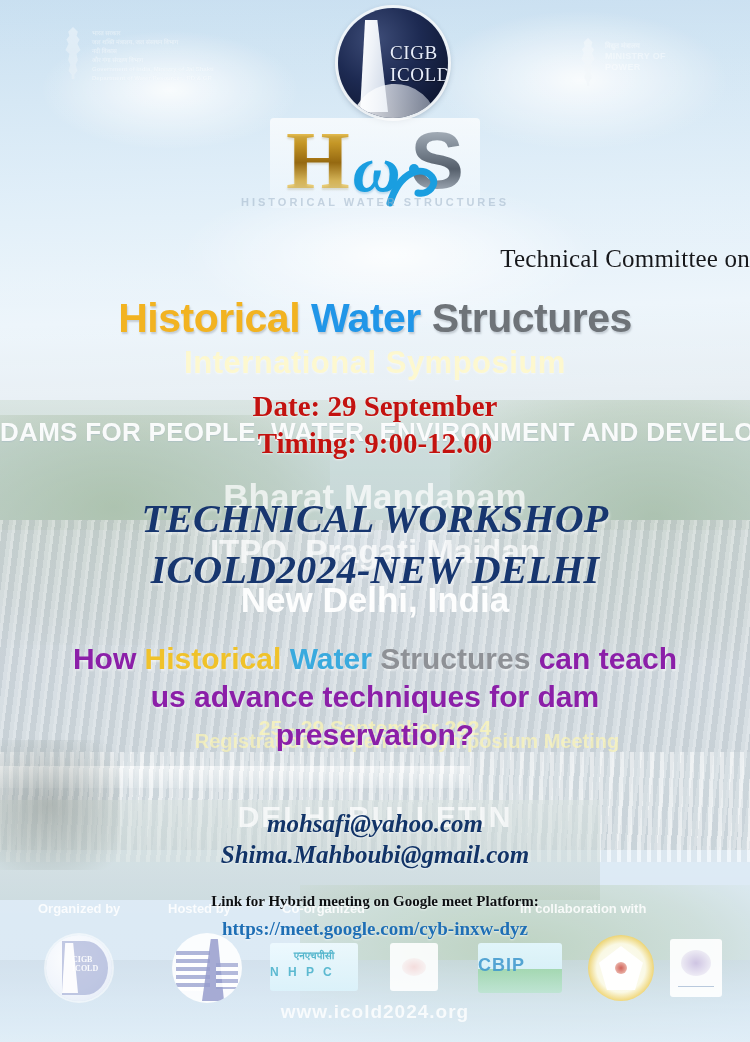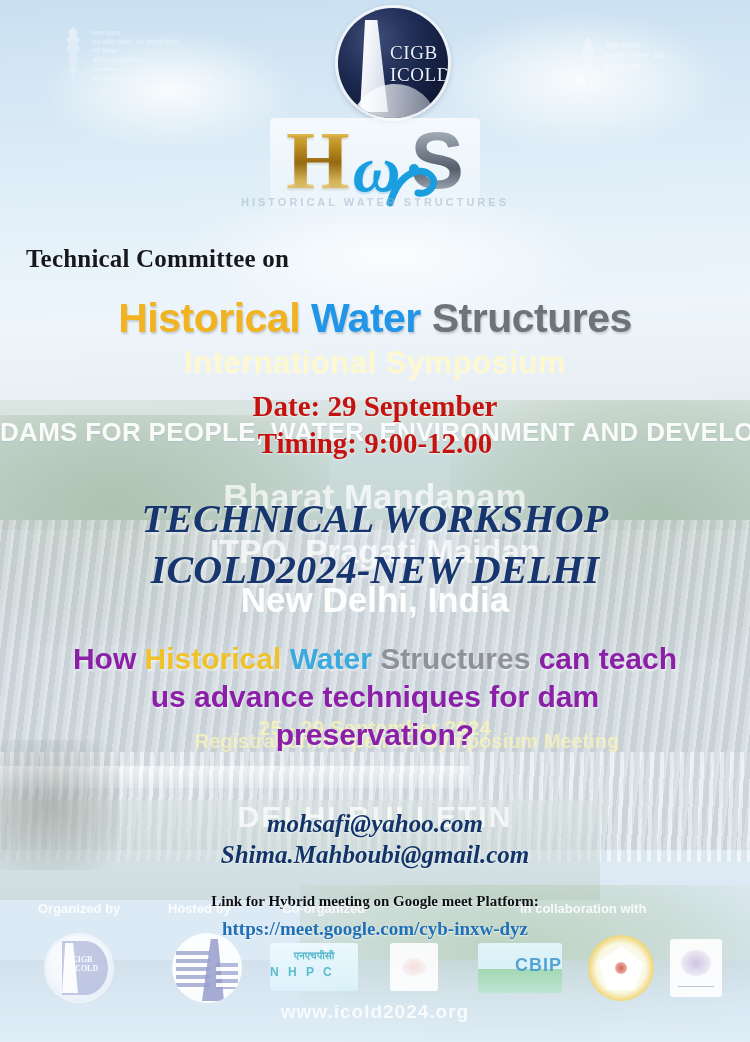--- a/index.html
+++ b/index.html
@@ -235,23 +235,23 @@
     margin-left:4px;
   }
   .hws-sub {
     position:absolute; top:196px; width:100%; text-align:center;
     font-size:11px; letter-spacing:3px; font-weight:bold;
     color:rgba(160,180,200,0.55);
   }
 
   
   .tc-on {
-    position:absolute; top:245px; width:100%; text-align:left;
-    font-family:"Liberation Serif", serif;
-    font-size:25px; font-weight:bold; color:#16181c;
+    position:absolute; top:245px; width:100%; text-align:right;
+    font-family:"Liberation Serif", serif;
+    font-size:25px; font-weight:normal; color:#16181c;
     letter-spacing:0.2px;
     text-shadow:0 1px 2px rgba(255,255,255,0.55);
     padding-left:26px;
   }
 
   .title-main {
     position:absolute; top:295px; width:100%; text-align:center;
     font-family:"Liberation Sans", sans-serif;
     font-size:41px; font-weight:bold; letter-spacing:-0.5px;
     white-space:nowrap;
@@ -389,21 +389,21 @@
   .logo-cbip {
     left:478px; top:18px; width:84px; height:50px;
     background:linear-gradient(180deg, rgba(228,248,255,0.92), rgba(212,240,250,0.82));
     border-radius:3px; overflow:hidden;
   }
   .logo-cbip .band {
     position:absolute; left:0; top:26px; width:100%; height:24px;
     background:linear-gradient(180deg, rgba(120,195,120,0.55), rgba(150,210,145,0.35));
   }
   .logo-cbip .tx {
-    position:absolute; top:12px; width:100%; text-align:right;
+    position:absolute; top:12px; width:100%; text-align:left;
     font-size:18px; font-weight:bold; letter-spacing:1px;
     color:rgba(60,150,205,0.85);
   }
 
   .logo-circle-y {
     left:588px; top:10px; width:66px; height:66px; border-radius:50%;
     background:radial-gradient(circle at 50% 50%, rgba(255,255,255,0.95) 0%, rgba(255,252,230,0.9) 52%, rgba(250,212,90,0.75) 70%, rgba(248,205,70,0.55) 100%);
   }
   .logo-circle-y .pent {
     position:absolute; left:11px; top:11px; width:44px; height:44px;

